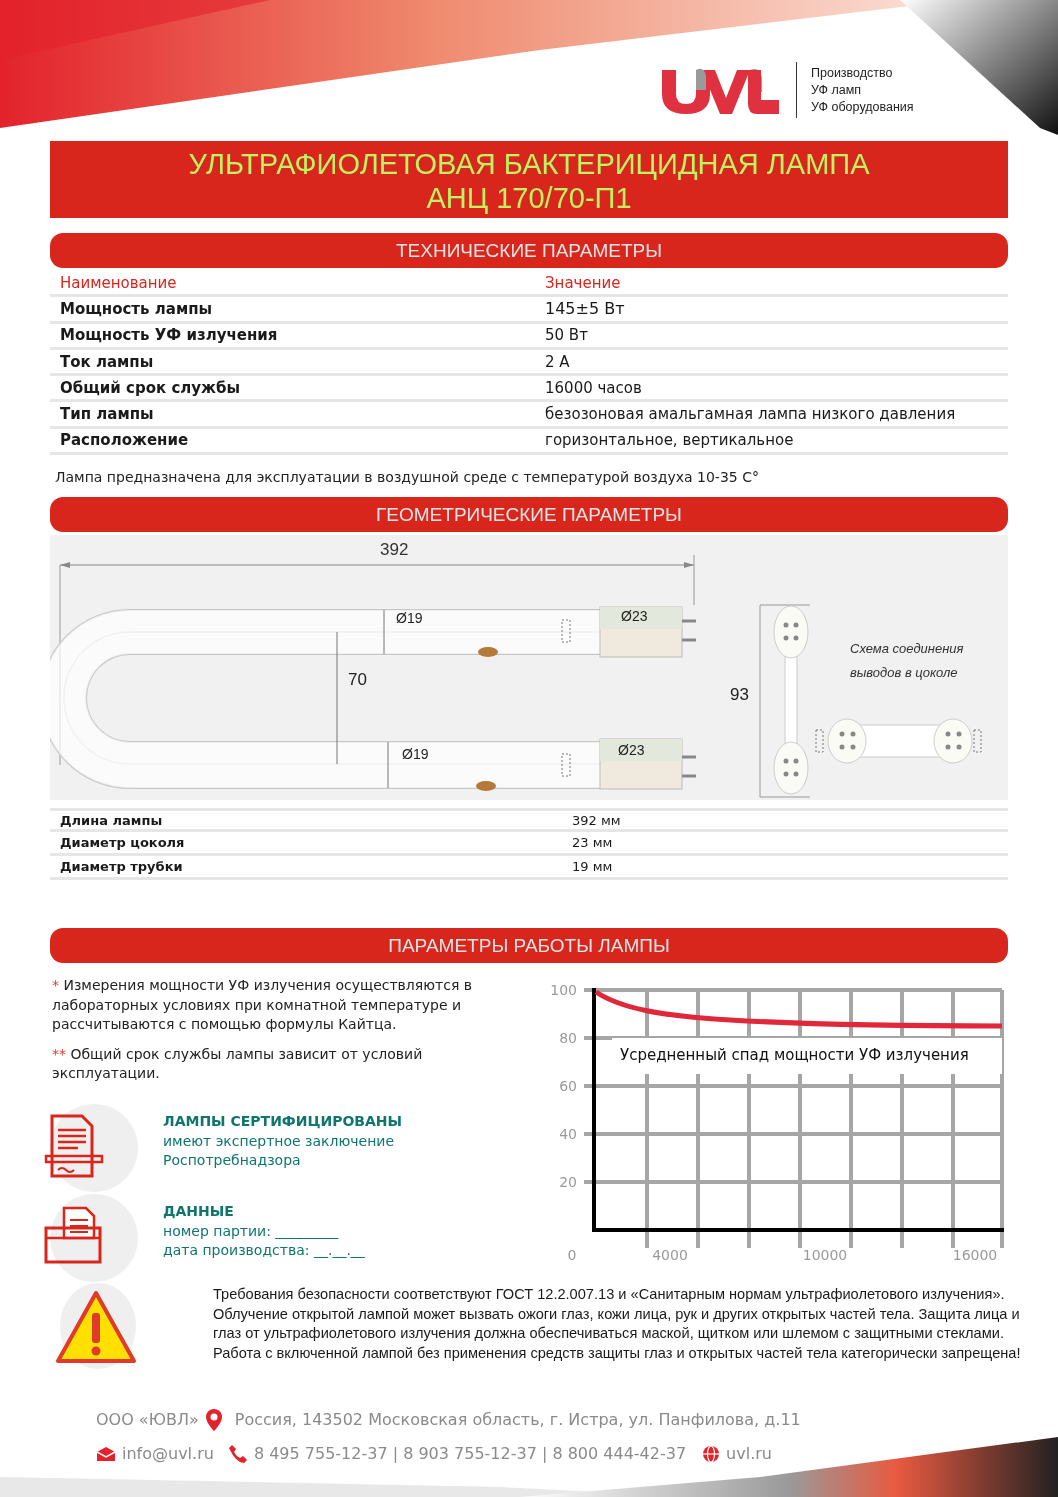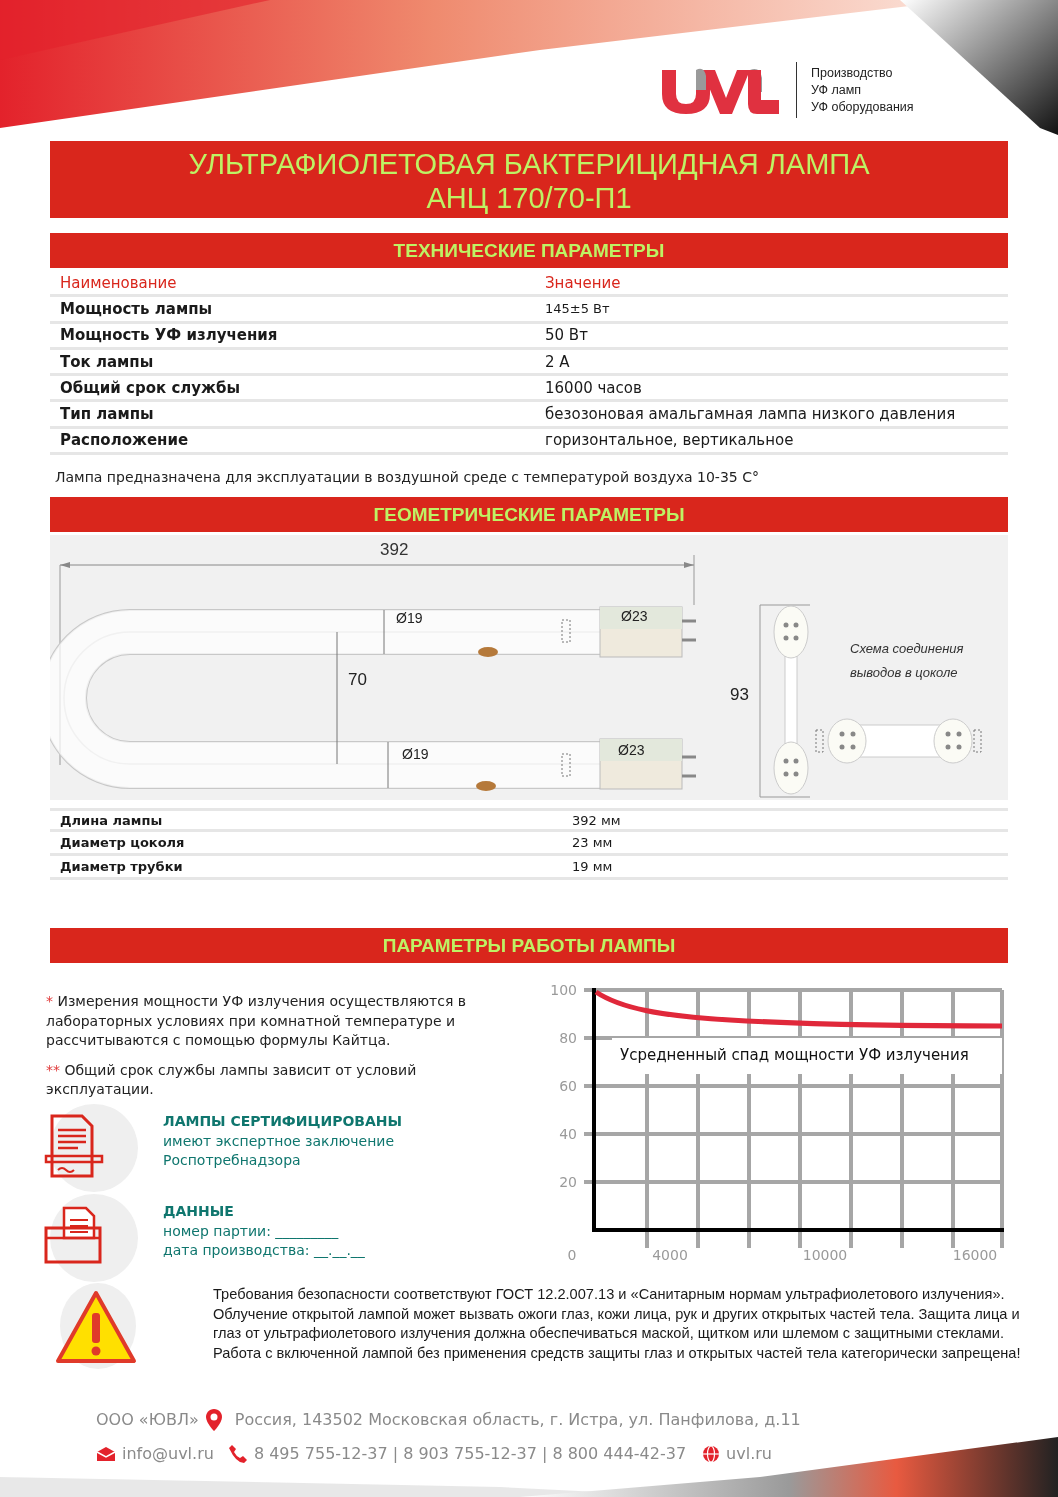--- a/index.html
+++ b/index.html
@@ -10,40 +10,40 @@
   .bottom-deco { position: absolute; left: 0; bottom: 0; width: 1058px; height: 60px; }
 
   .logo { position: absolute; left: 658px; top: 62px; display: flex; align-items: center; }
   .logo-mark { width: 124px; height: 52px; }
   .logo-sep { width: 1px; height: 56px; background: #333; margin: 0 14px 0 14px; }
   .logo-text { font-family: "Liberation Sans", sans-serif; font-size: 12.5px; line-height: 17px; color: #222; }
 
   .title-bar { position: absolute; left: 50px; top: 141px; width: 958px; height: 77px; background: #d9261c;
     color: #bef264; text-align: center; font-family: "Liberation Sans", sans-serif; font-size: 29px; line-height: 34px; padding-top: 6px; }
 
-  .sec-bar { position: absolute; left: 50px; width: 958px; height: 35px; background: #d9261c; color: #bef264;
-    text-align: center; font-family: "Liberation Sans", sans-serif; font-weight: bold; font-size: 19px; line-height: 35px; }
+  .sec-bar { position: absolute; left: 50px; width: 958px; height: 35px; background: #d9261c; color: #e5e5e5;
+    text-align: center; font-family: "Liberation Sans", sans-serif; font-weight: normal; font-size: 19px; line-height: 35px; border-radius: 13px; }
 
   .tech-table { position: absolute; left: 50px; top: 271px; width: 958px; }
   .row { display: flex; height: 26.3px; align-items: center; border-bottom: 3px solid #e6e6e6; font-size: 15px; gap: 17px; }
   .row .c1 { width: 478px; padding-left: 10px; }
   .row .c2 { flex: 1; }
   .row.head { color: #d9261c; }
 
   .note-temp { position: absolute; left: 55px; top: 469px; font-size: 14px; color: #222; }
 
   .diagram { position: absolute; left: 50px; top: 535px; width: 958px; height: 265px; background: #f1f1f1; }
   .diagram svg { width: 100%; height: 100%; }
 
   .geo-table { position: absolute; left: 50px; top: 808px; width: 958px; }
   .geo-table .row { height: 24px; font-size: 13px; font-weight: bold; }
   .geo-table .row .c1 { width: 505px; }
   .geo-table .row .c2 { font-weight: normal; }
 
-  .notes { position: absolute; left: 46px; top: 976px; width: 440px; font-size: 14px; line-height: 19.5px; color: #222; margin-top: 16px; }
+  .notes { position: absolute; left: 52px; top: 976px; width: 440px; font-size: 14px; line-height: 19.5px; color: #222; }
   .notes .star { color: #e03a3a; }
   .notes p { margin-bottom: 10px; }
 
   .cert { position: absolute; left: 50px; width: 460px; display: flex; align-items: flex-start; }
   .icon-circle { width: 88px; height: 88px; border-radius: 50%; background: #efefef; position: relative; flex: none; margin-left: 0; }
   .icon-circle svg { position: absolute; left: -10px; top: 8px; }
   .cert-text { margin-left: 25px; font-size: 14px; line-height: 19.5px; color: #0f766e; padding-top: 8px; }
   .cert-text .ttl { font-weight: bold; }
 
   .chart { position: absolute; left: 540px; top: 978px; width: 470px; height: 290px; }
@@ -98,21 +98,21 @@
 </div>
 
 <div class="sec-bar" style="top:233px;">ТЕХНИЧЕСКИЕ ПАРАМЕТРЫ</div>
 <div class="tech-table">
   <div class="row head">
     <div class="c1">Наименование</div>
     <div class="c2">Значение</div>
   </div>
   <div class="row">
     <div class="c1" style="font-weight:bold">Мощность лампы</div>
-    <div class="c2" style="font-size:13px">145±5 Вт</div>
+    <div class="c2" style="font-size:16px">145±5 Вт</div>
   </div>
   <div class="row">
     <div class="c1" style="font-weight:bold">Мощность УФ излучения</div>
     <div class="c2">50 Вт</div>
   </div>
   <div class="row">
     <div class="c1" style="font-weight:bold">Ток лампы</div>
     <div class="c2">2 А</div>
   </div>
   <div class="row">

